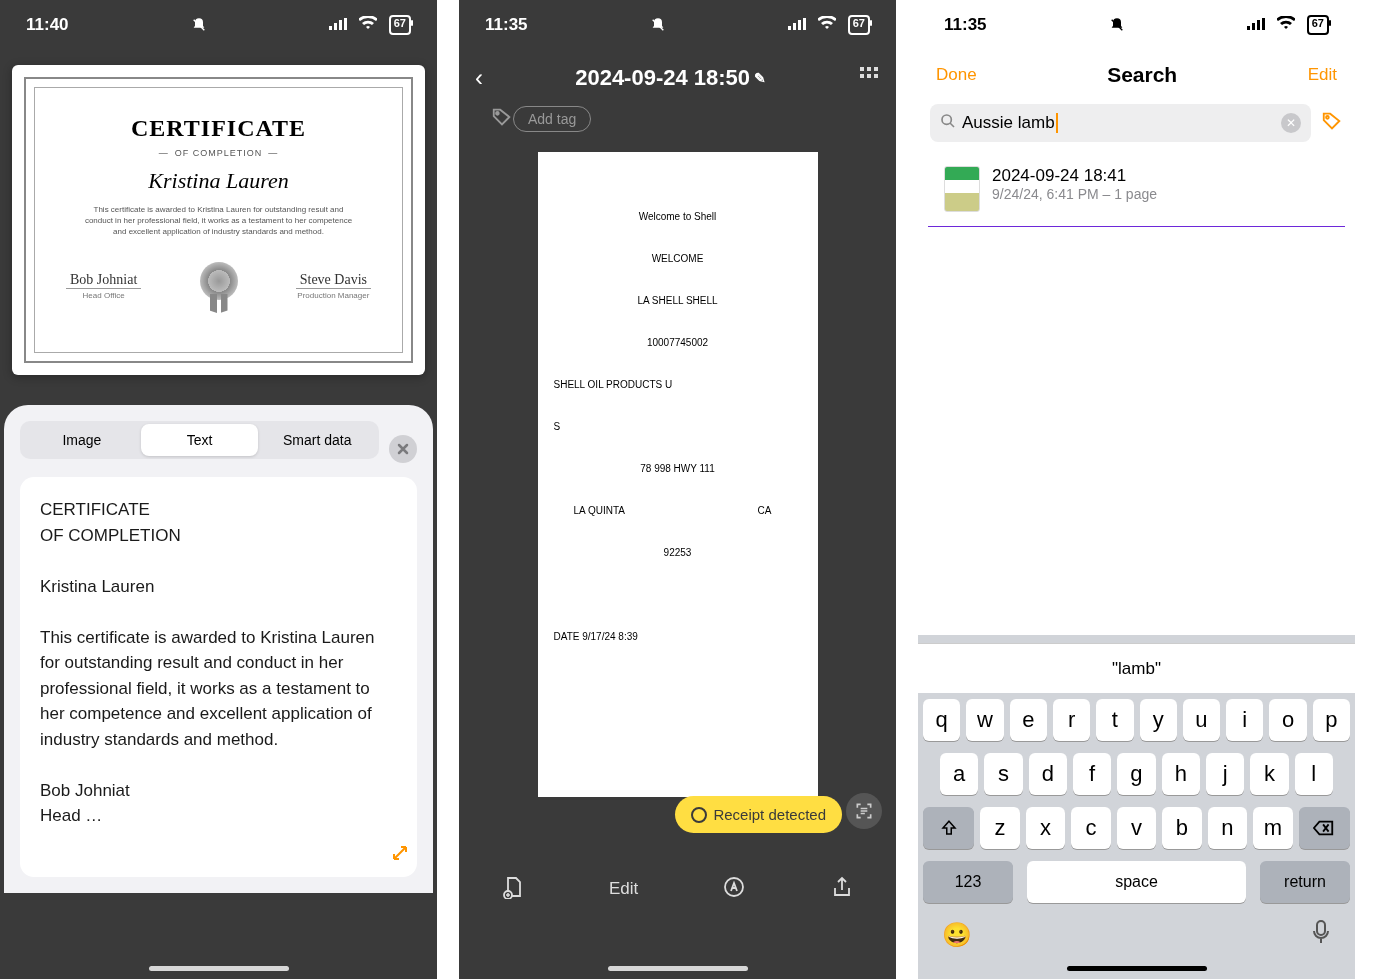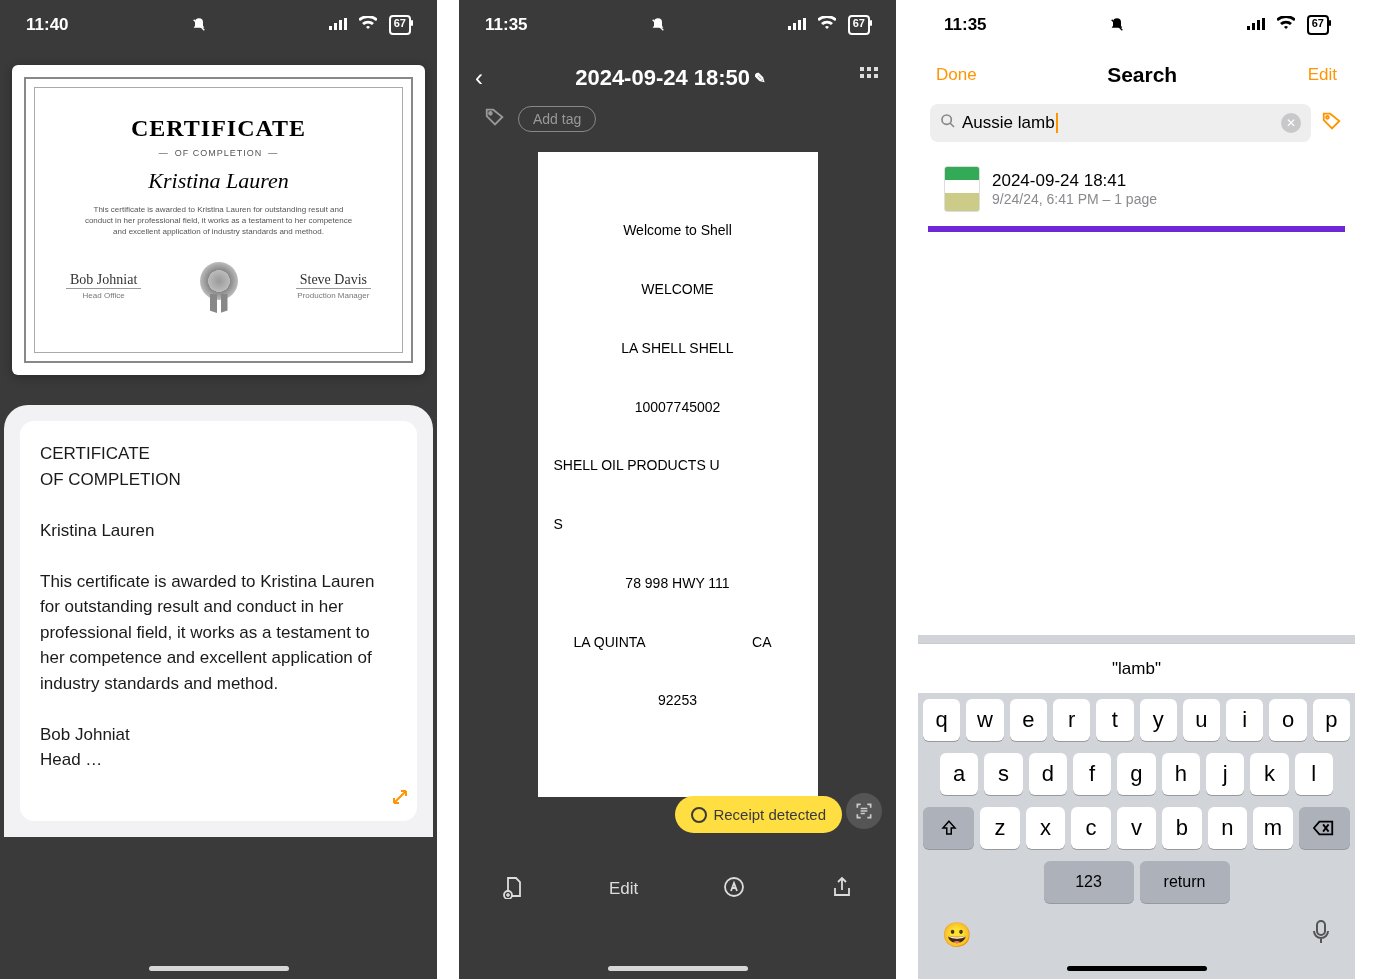--- a/index.html
+++ b/index.html
@@ -43,41 +43,41 @@
 .resize-icon{position:absolute;bottom:8px;right:8px;color:#ff9500;font-size:16px}
 
 
 .s2-header{display:flex;align-items:center;padding:0 16px;height:56px;color:#fff}
 .back{font-size:24px;color:#fff}
 .s2-title{flex:1;text-align:center;font-size:22px;font-weight:600;display:flex;align-items:center;justify-content:center;gap:4px}
 .pencil{font-size:14px}
 .grid-icon{font-size:20px;letter-spacing:-3px}
 .s2-meta{padding:0 20px;color:#bbb;font-size:16px;display:flex;align-items:center;gap:10px;margin-bottom:12px}
 .circle-empty{width:16px;height:16px;border:2px dashed #888;border-radius:50%;display:inline-block}
-.s2-tags{padding:0 25px;display:flex;gap:12px}
+.s2-tags{padding:0 32px;display:flex;}
 .add-tag{border:1px solid #888;border-radius:14px;padding:4px 14px;color:#999;font-size:14px}
-.receipt{background:#fff;margin:20px auto 0;width:280px;height:645px;padding:30px 16px 0;font-family:"Courier New",monospace;font-size:14px;line-height:1.4;color:#000;white-space:pre;overflow:hidden}
+.receipt{background:#fff;margin:20px auto 0;width:280px;height:645px;padding:30px 16px 0;font-family:"Courier New",monospace;font-size:10px;line-height:1.4;color:#000;white-space:pre;overflow:hidden}
 .receipt-center{text-align:center}
 .receipt-row{display:flex;justify-content:space-between}
 .receipt-badge{position:absolute;bottom:146px;right:54px;background:#ffde42;color:#3a3a3a;border-radius:22px;padding:10px 16px;font-size:15px;font-weight:500;display:flex;align-items:center;gap:6px}
 .bulb{width:16px;height:16px;border:2px solid #3a3a3a;border-radius:50%;position:relative}
 .crop-btn{position:absolute;bottom:150px;right:14px;width:36px;height:36px;border-radius:50%;background:#555;display:flex;align-items:center;justify-content:center;color:#ccc}
 .s2-toolbar{position:absolute;bottom:60px;left:0;right:0;height:60px;display:flex;justify-content:space-around;align-items:center;color:#ddd;font-size:17px}
 .tb-icon svg{width:24px;height:24px;stroke:#ddd;fill:none;stroke-width:1.8}
 
 
 .s3-header{display:flex;align-items:center;justify-content:space-between;padding:8px 18px;height:50px}
 .s3-btn{color:#ff9500;font-size:17px}
 .s3-title{font-size:21px;font-weight:600}
 .s3-search-row{display:flex;align-items:center;padding:0 12px;gap:10px;margin-top:4px}
 .s3-search{flex:1;background:#eeeeef;border-radius:8px;height:38px;display:flex;align-items:center;padding:0 10px;gap:6px}
 .search-icon-s{color:#888}
 .clear-x{width:20px;height:20px;border-radius:50%;background:#c8c8cb;color:#fff;display:flex;align-items:center;justify-content:center;font-size:12px}
 .tag-outline{color:#ff9500;font-size:20px}
-.result{display:flex;gap:12px;padding:14px 16px;align-items:center;border-bottom:6px solid #6d28d9;margin:10px 10px 0}
+.result{display:flex;gap:12px;padding:14px 16px;border-bottom:1px solid #6d28d9;margin:10px 10px 0}
 .thumb{width:36px;height:46px;background:linear-gradient(#3a5 30%,#fff 30%,#fff 60%,#cc8 60%);border-radius:3px;border:1px solid #ddd}
 .res-title{font-size:17px;font-weight:400;color:#000}
 .res-sub{font-size:14px;color:#8a8a8e}
 .keyboard{position:absolute;bottom:0;left:0;right:0;background:#d1d4d9;padding-top:8px}
 .kb-sugg{display:flex;background:#fff;border-top:1px solid #ccc;height:50px}
 .kb-sugg div{flex:1;text-align:center;line-height:50px;font-size:17px;color:#000;border-right:1px solid #ddd}
 .kb-sugg div:last-child{border:none}
 .kb-row{display:flex;gap:6px;padding:6px 5px;justify-content:center}
 .key{background:#fff;border-radius:6px;box-shadow:0 1px 0 #999;height:42px;flex:1;display:flex;align-items:center;justify-content:center;font-size:22px;color:#000;min-width:0}
 .key-shift,.key-del{flex:1.3;background:#adb2ba}
@@ -129,20 +129,32 @@
         <div class="seal"></div>
         <div class="sig">
           <span class="sig-name">Steve Davis</span>
           <span>Production Manager</span>
         </div>
       </div>
     </div>
   </div>
 
   <div class="ocr-panel">
+    <div class="seg-wrap">
+      <div class="seg">
+        <div class="seg-item">Image</div>
+        <div class="seg-item active">Text</div>
+        <div class="seg-item">Smart data</div>
+      </div>
+      <div class="close-btn">
+        <svg width="12" height="12" viewBox="0 0 12 12">
+            <path stroke="#7a7a7d" stroke-width="2.5" stroke-linecap="round" d="M2 2l8 8M10 2l-8 8"></path>
+          </svg>
+      </div>
+    </div>
     <div class="ocr-card">
       <div style="white-space:pre-line">CERTIFICATE
 OF COMPLETION
 
 Kristina Lauren
 
 This certificate is awarded to Kristina Lauren for outstanding result and conduct in her professional field, it works as a testament to her competence and excellent application of industry standards and method.
 
 Bob Johniat
 Head …</div>
@@ -365,20 +377,21 @@
       <div class="key">m</div>
       <div class="key key-del">
           <svg width="22" height="18" viewBox="0 0 24 18" fill="none" stroke="#000" stroke-width="2">
             <path d="M7 2h14v14H7l-6-7z"></path>
             <path d="M11 5l6 8M17 5l-6 8"></path>
           </svg>
         </div>
     </div>
     <div class="kb-row">
       <div class="num-key">123</div>
+      <div class="space">space</div>
       <div class="num-key">return</div>
     </div>
     <div class="kb-bottom">
       <span>😀</span>
       <span><svg width="20" height="26" viewBox="0 0 20 26" fill="none" stroke="#555" stroke-width="2">
             <rect x="6" y="2" width="8" height="14" rx="4"></rect>
             <path d="M3 12a7 7 0 0014 0M10 19v5"></path>
           </svg></span>
     </div>
   </div>

